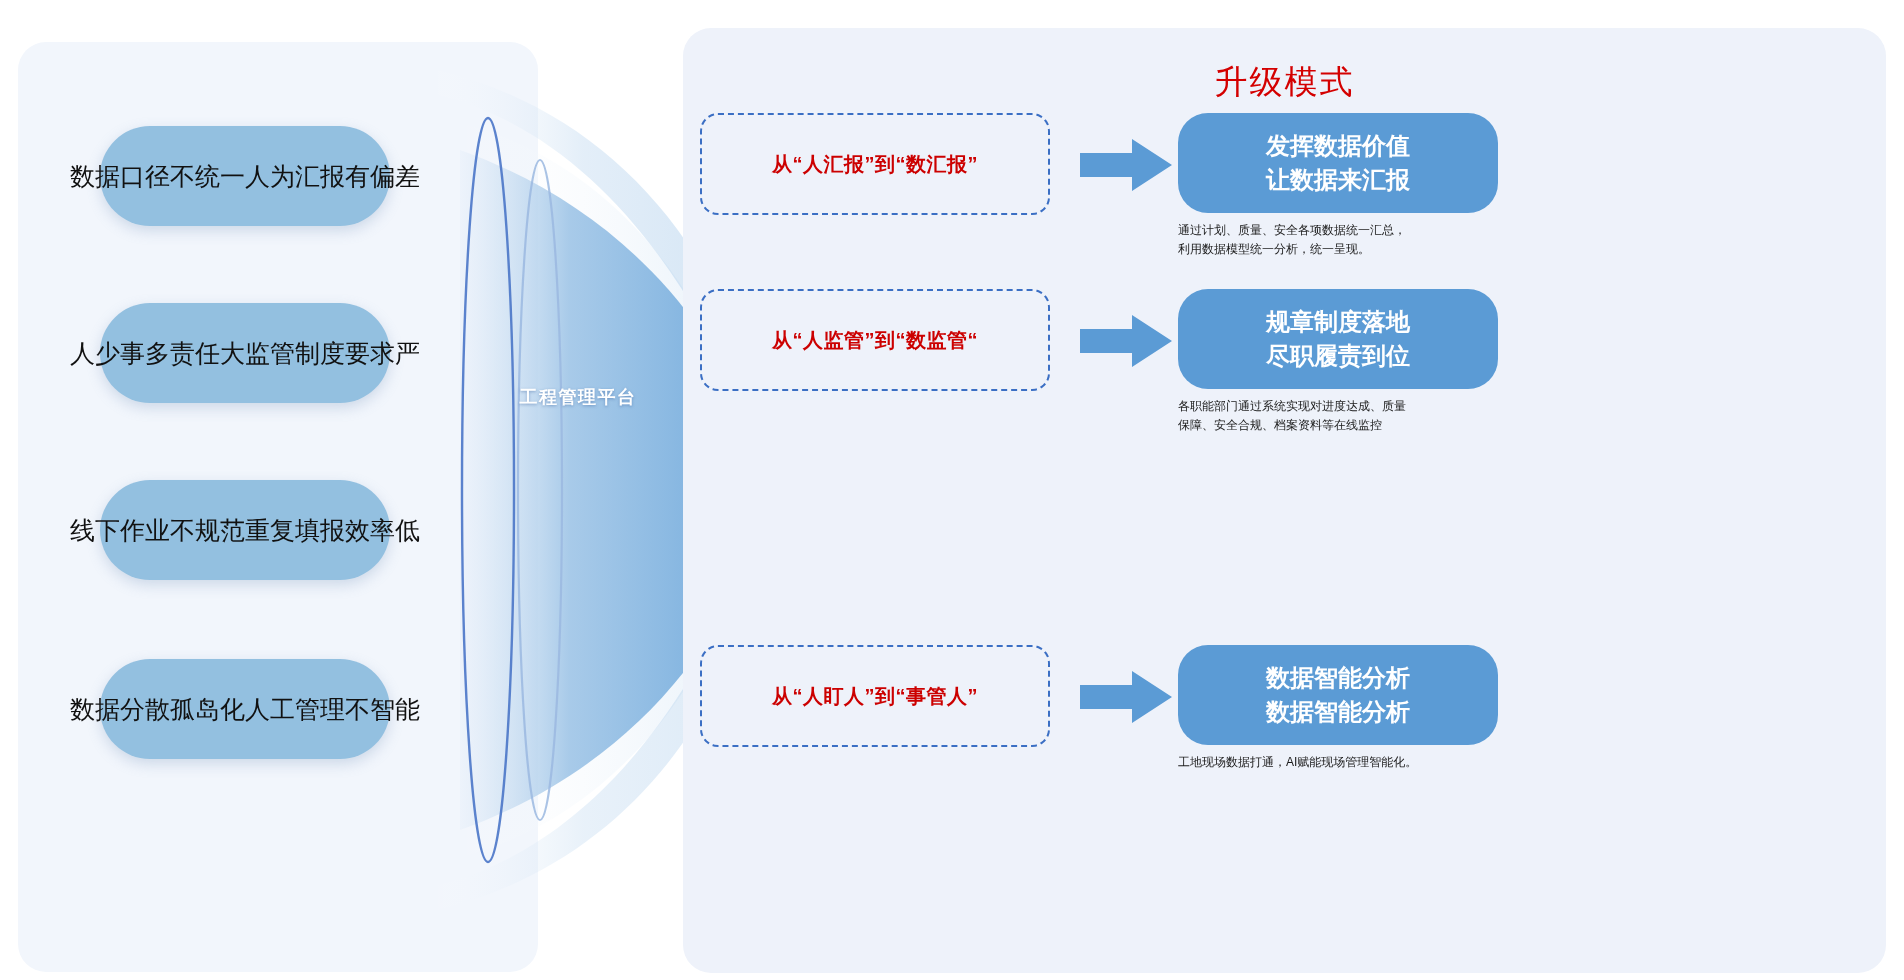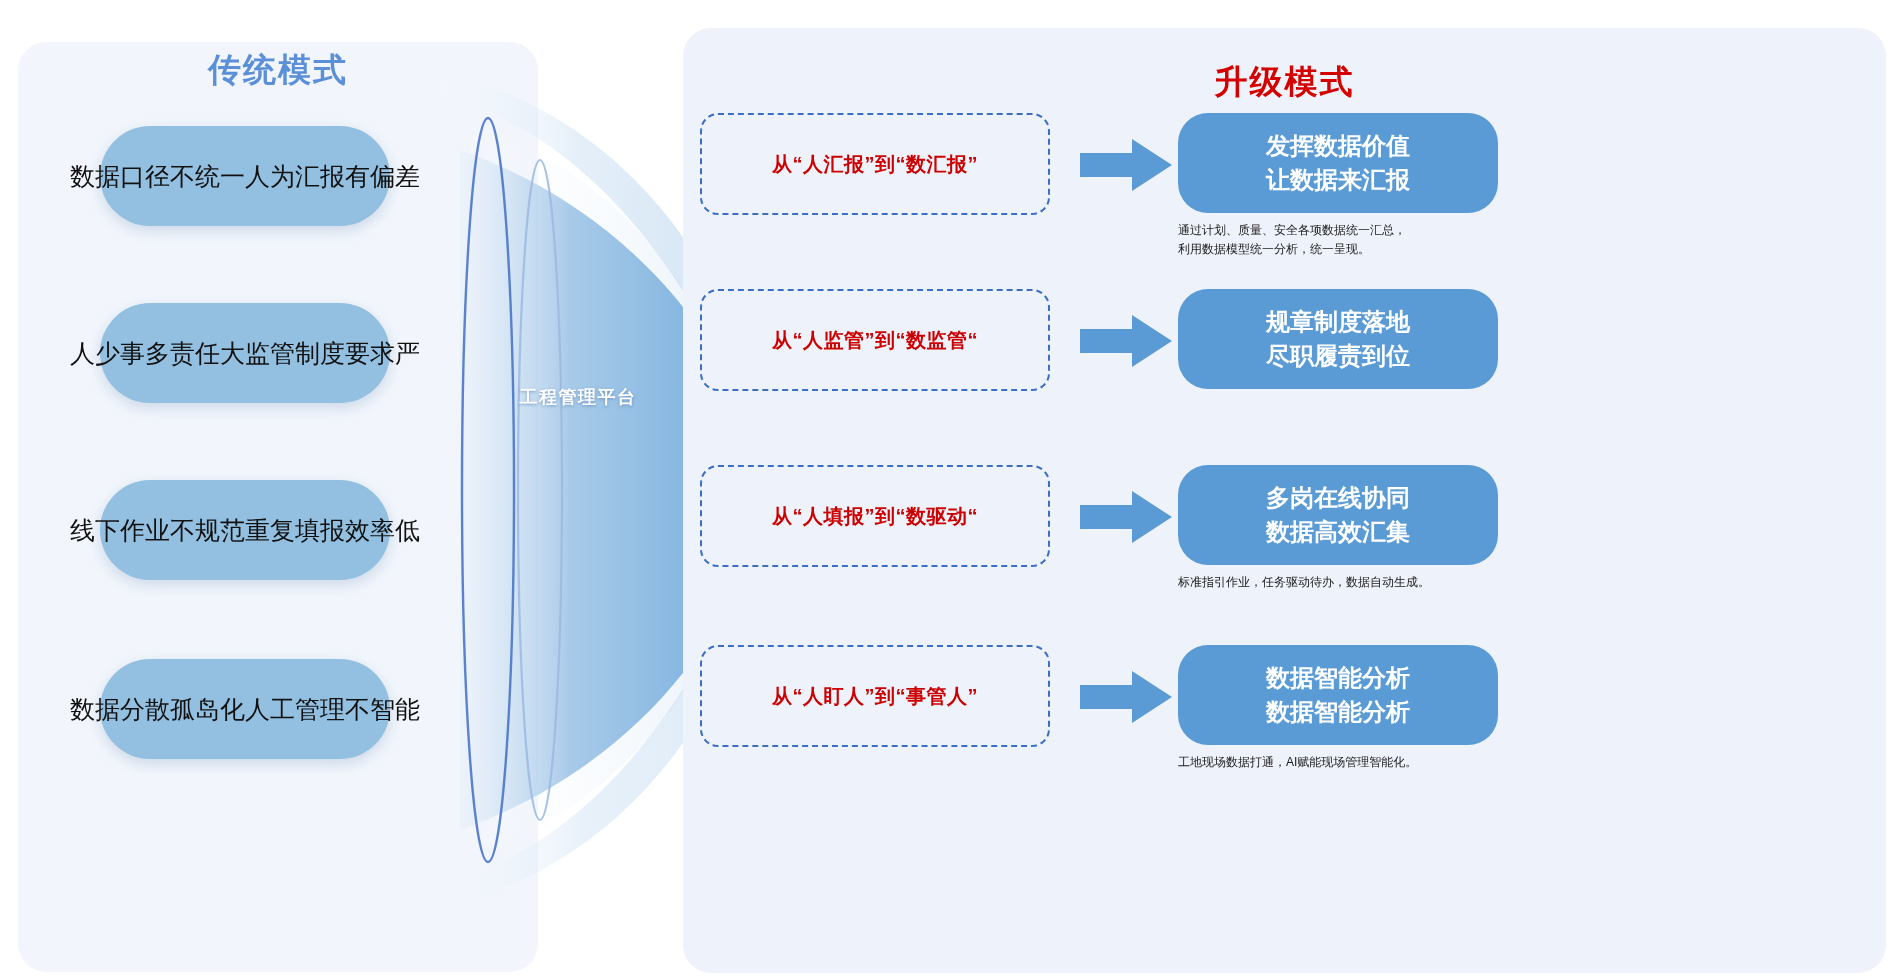--- a/index.html
+++ b/index.html
@@ -53,21 +53,21 @@
   
   .right-panel {
     position: absolute; left: 683px; top: 28px;
     width: 1203px; height: 945px;
     background: #eef2fa;
     border-radius: 28px;
   }
   .right-title {
     position: absolute; left: 683px; top: 60px; width: 1203px;
     text-align: center;
-    font-size: 33px; font-weight: bold; letter-spacing: 2px;
+    font-size: 33px; font-weight: normal; letter-spacing: 2px;
     color: #d40000;
   }
 
   .row { position: absolute; left: 700px; width: 1180px; height: 190px; }
   .row-1 { top: 113px; }
   .row-2 { top: 289px; }
   .row-3 { top: 465px; }
   .row-4 { top: 645px; }
 
   .dashed-box {
@@ -101,21 +101,20 @@
     color: #1a1a1a; font-size: 12px; line-height: 1.62;
   }
   .caption span { display:block; white-space: nowrap; }
 </style>
 </head>
 <body>
 
 <div class="stage">
 
   <div class="left-panel"></div>
-  <div class="left-title">传统模式</div>
 
   <div class="pill pill-1">
     <span>数据口径不统一</span>
     <span>人为汇报有偏差</span>
   </div>
   <div class="pill pill-2">
     <span>人少事多责任大</span>
     <span>监管制度要求严</span>
   </div>
   <div class="pill pill-3">
@@ -198,51 +197,37 @@
     </div>
     <div class="arrow-block">
       <svg width="92" height="52" viewBox="0 0 92 52">
         <path d="M 0 14 L 52 14 L 52 0 L 92 26 L 52 52 L 52 38 L 0 38 Z" fill="#5b9bd5"></path>
       </svg>
     </div>
     <div class="card">
       <span>规章制度落地</span>
       <span>尽职履责到位</span>
     </div>
-  </div>
-
-  <div class="row row-3">
+    <div class="caption">
+      <span>各职能部门通过系统实现对进度达成、质量</span>
+      <span>保障、安全合规、档案资料等在线监控</span>
+    </div>
+  </div>
+
+
+  <div class="row row-4">
     <div class="dashed-box">
-      <div class="dashed-label">从“人填报”到“数驱动“</div>
+      <div class="dashed-label">从“人盯人”到“事管人”</div>
     </div>
     <div class="arrow-block">
       <svg width="92" height="52" viewBox="0 0 92 52">
         <path d="M 0 14 L 52 14 L 52 0 L 92 26 L 52 52 L 52 38 L 0 38 Z" fill="#5b9bd5"></path>
       </svg>
     </div>
     <div class="card">
-      <span>多岗在线协同</span>
-      <span>数据高效汇集</span>
-    </div>
-    <div class="caption">
-      <span>标准指引作业，任务驱动待办，数据自动生成。</span>
-      <span></span>
-    </div>
-  </div>
-
-  <div class="row row-4">
-    <div class="dashed-box">
-      <div class="dashed-label">从“人盯人”到“事管人”</div>
-    </div>
-    <div class="arrow-block">
-      <svg width="92" height="52" viewBox="0 0 92 52">
-        <path d="M 0 14 L 52 14 L 52 0 L 92 26 L 52 52 L 52 38 L 0 38 Z" fill="#5b9bd5"></path>
-      </svg>
-    </div>
-    <div class="card">
       <span>数据智能分析</span>
       <span>数据智能分析</span>
     </div>
     <div class="caption">
       <span>工地现场数据打通，AI赋能现场管理智能化。</span>
       <span></span>
     </div>
   </div>
 
 </div>

